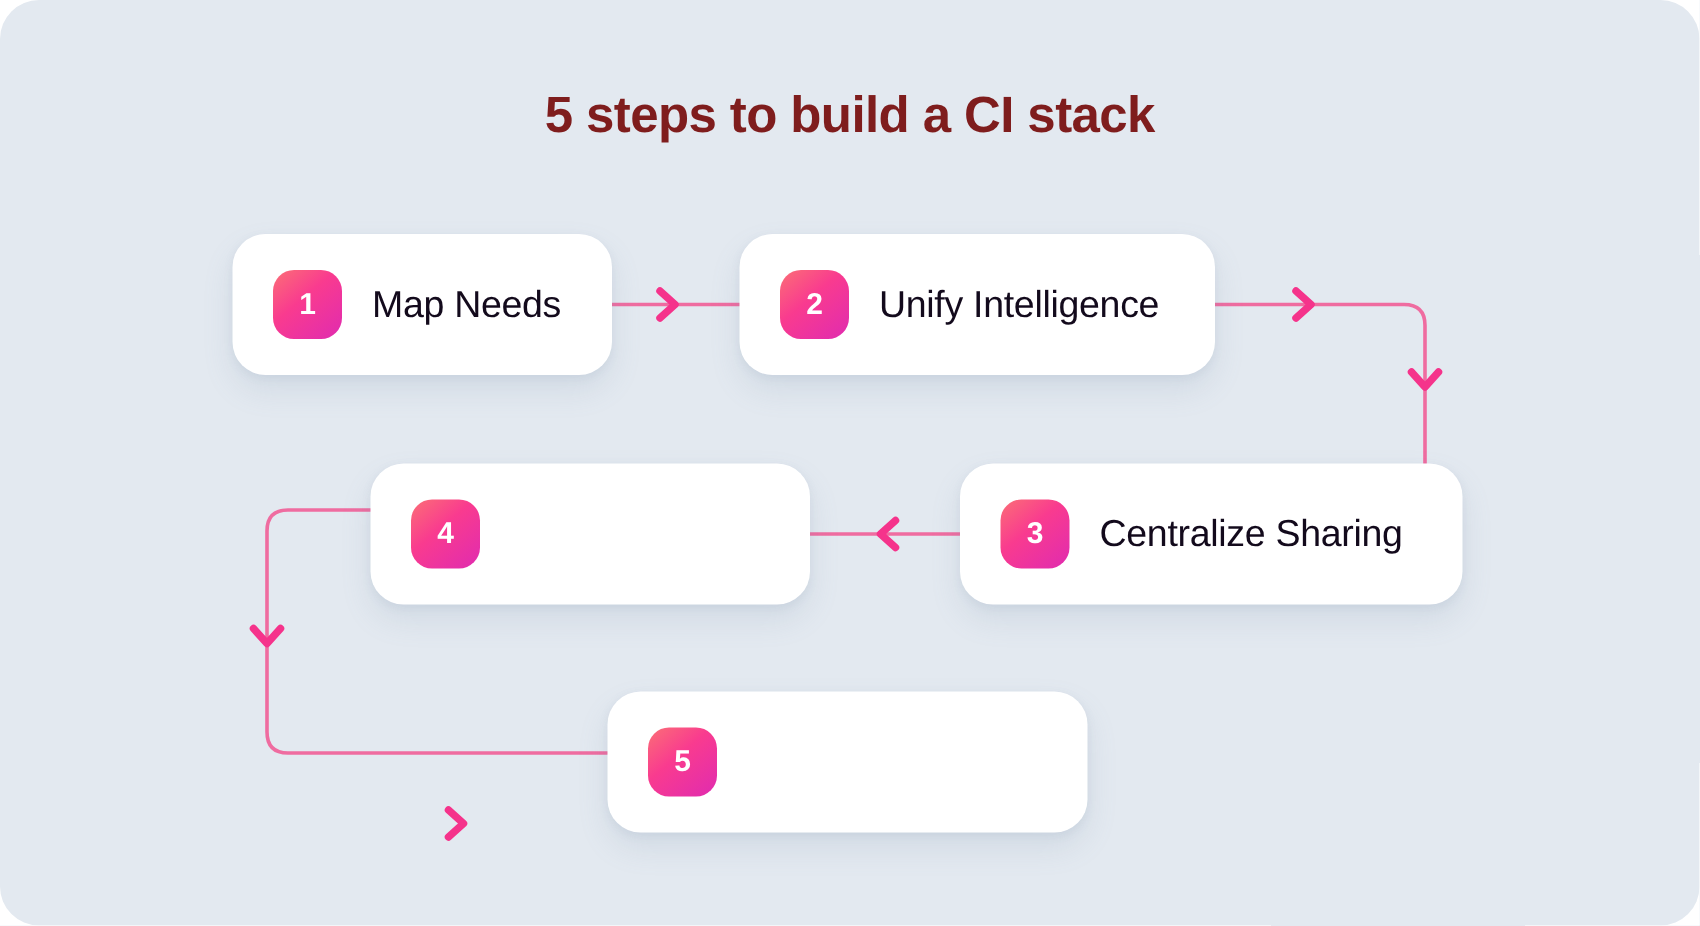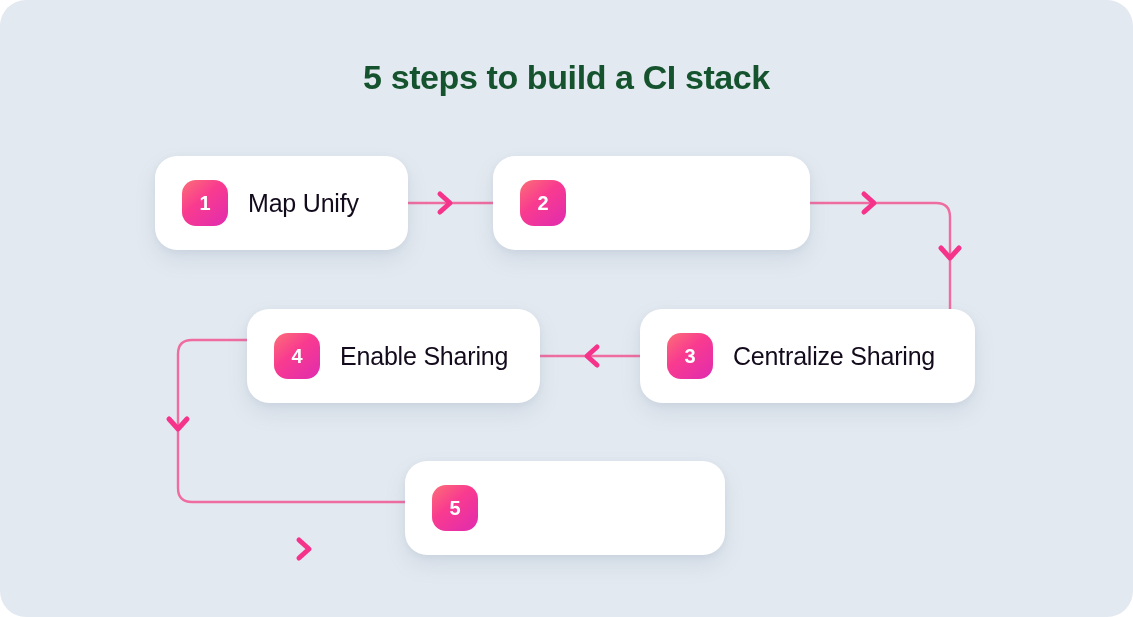--- a/index.html
+++ b/index.html
@@ -28,21 +28,21 @@
   
   .page-title {
     position: absolute;
     left: 0;
     top: 58px;
     width: 1133px;
     text-align: center;
     font-size: 34px;
     font-weight: 700;
     letter-spacing: -0.4px;
-    color: #14532d;
+    color: #7f1d1d;
     font-family: "Liberation Sans", sans-serif;
   }
 
   
   .step-card {
     position: absolute;
     display: flex;
     align-items: center;
     background: #ffffff;
     border-radius: 22px;
@@ -123,34 +123,34 @@
       <polyline points="169,419 178,429 187,419" fill="none" stroke="#f5338b" stroke-width="5" stroke-linecap="round" stroke-linejoin="round"></polyline>
     </g>
 
     <g>
       <polyline points="299,540 309,549 299,558" fill="none" stroke="#f5338b" stroke-width="5" stroke-linecap="round" stroke-linejoin="round"></polyline>
     </g>
   </svg>
 
   <div class="step-card" id="card-1">
     <div class="step-badge">1</div>
-    <div class="step-label">Map Unify</div>
+    <div class="step-label">Map Needs</div>
   </div>
 
   <div class="step-card" id="card-2">
     <div class="step-badge">2</div>
+    <div class="step-label">Unify Intelligence</div>
   </div>
 
   <div class="step-card" id="card-3">
     <div class="step-badge">3</div>
     <div class="step-label">Centralize Sharing</div>
   </div>
 
   <div class="step-card" id="card-4">
     <div class="step-badge">4</div>
-    <div class="step-label">Enable Sharing</div>
   </div>
 
   <div class="step-card" id="card-5">
     <div class="step-badge">5</div>
   </div>
 
 </div>
 
 </body></html>

